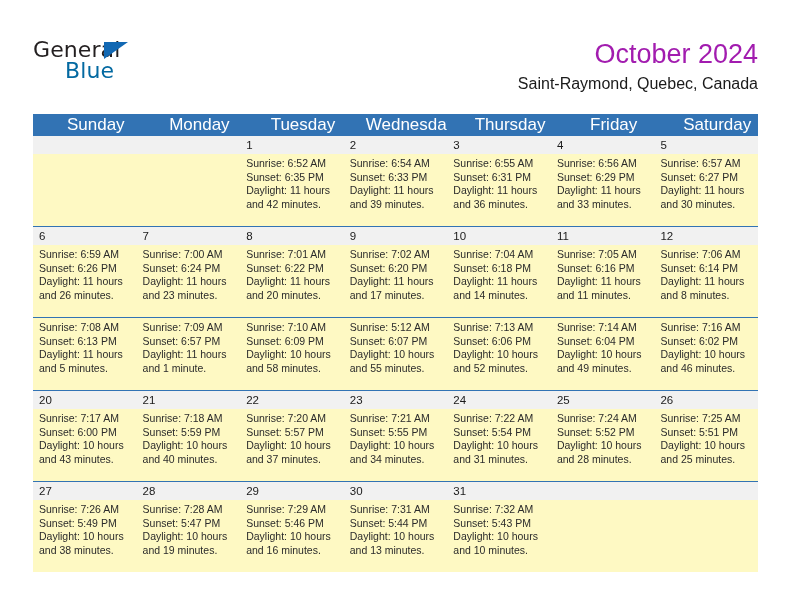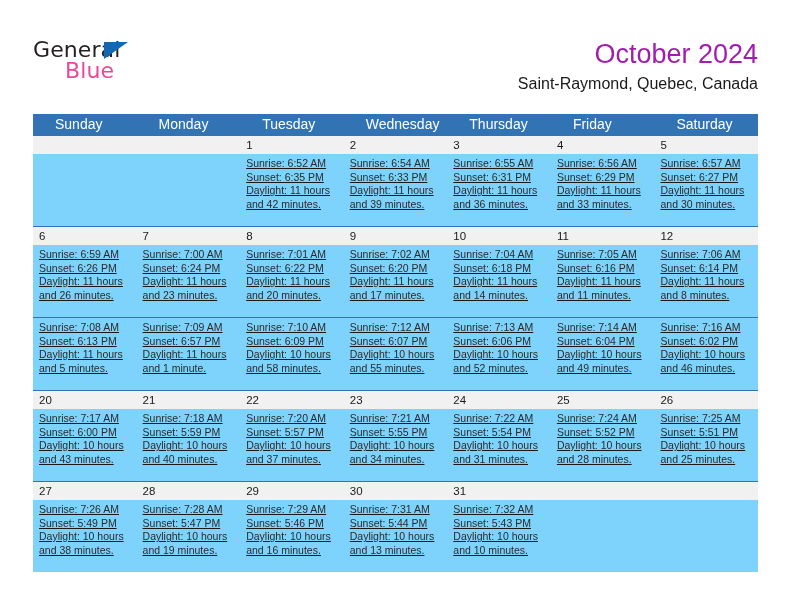--- a/index.html
+++ b/index.html
@@ -57,21 +57,21 @@
     border-left: 24px solid #1268b3;
     border-bottom: 17px solid transparent;
   }
   .brand-blue {
     position: absolute;
     left: 32px;
     top: 21px;
     font-size: 22px;
     line-height: 24px;
     letter-spacing: 0.1px;
-    color: #ec4899;
+    color: #0369a1;
     font-family: "DejaVu Sans", sans-serif;
   }
 
   .title-block {
     position: absolute;
     right: 0;
     top: 0;
     text-align: right;
   }
   .cal-title {
@@ -98,44 +98,44 @@
     width: 725px;
   }
   .weekdays {
     display: flex;
     background: #3273b4;
     height: 21px;
   }
   .weekday {
     flex: 1 1 0;
     color: #ffffff;
-    font-size: 14px;
+    font-size: 17px;
     line-height: 21px;
     padding-left: 22px;
     white-space: nowrap;
     overflow: hidden;
+    text-align: center;
   }
 
   .week {
     position: relative;
     border-top: 1px solid #3273b4;
   }
   .week:first-of-type {
     border-top: none;
   }
   .week-numbers {
     display: flex;
     background: #f1f1f1;
     height: 18px;
   }
   .week-body {
     display: flex;
-    background: #7dd3fc;
+    background: #fef9c3;
     height: 72px;
-    text-decoration: underline;
   }
   .daynum {
     flex: 1 1 0;
     font-size: 11.5px;
     line-height: 18px;
     color: #1a1a1a;
     padding-left: 6px;
   }
   .daycell {
     flex: 1 1 0;
@@ -306,21 +306,21 @@
           <div class="line">Daylight: 11 hours</div>
           <div class="line">and 1 minute.</div>
         </div>
         <div class="daycell">
           <div class="line">Sunrise: 7:10 AM</div>
           <div class="line">Sunset: 6:09 PM</div>
           <div class="line">Daylight: 10 hours</div>
           <div class="line">and 58 minutes.</div>
         </div>
         <div class="daycell">
-          <div class="line">Sunrise: 7:12 AM</div>
+          <div class="line">Sunrise: 5:12 AM</div>
           <div class="line">Sunset: 6:07 PM</div>
           <div class="line">Daylight: 10 hours</div>
           <div class="line">and 55 minutes.</div>
         </div>
         <div class="daycell">
           <div class="line">Sunrise: 7:13 AM</div>
           <div class="line">Sunset: 6:06 PM</div>
           <div class="line">Daylight: 10 hours</div>
           <div class="line">and 52 minutes.</div>
         </div>

